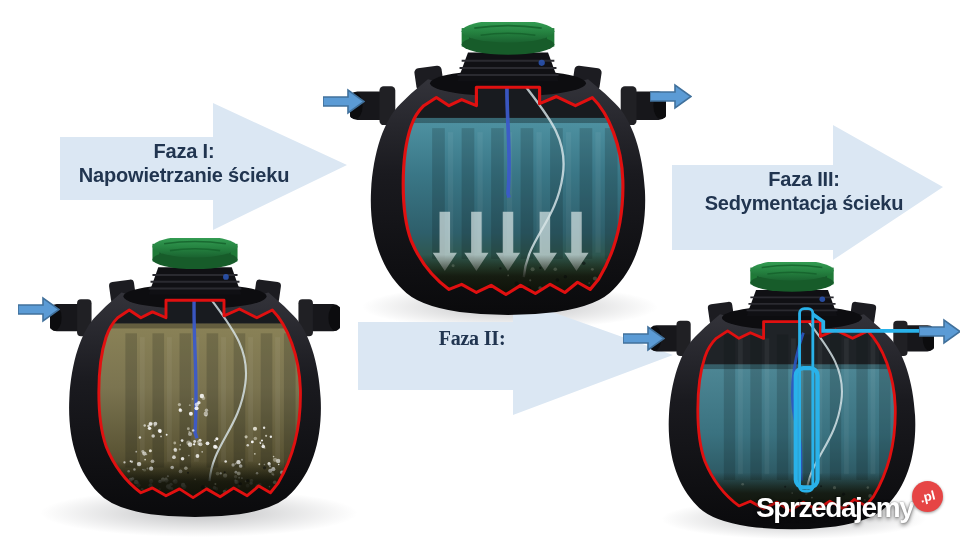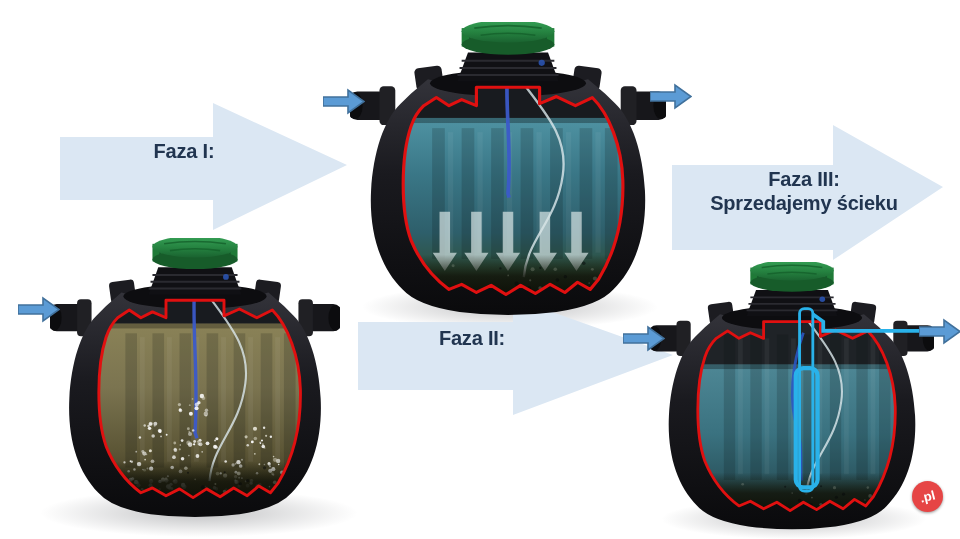--- a/index.html
+++ b/index.html
@@ -9,21 +9,21 @@
   .parrow{position:absolute;background:#dbe7f3;z-index:1;}
   #arr1{left:60px;top:103px;width:287px;height:127px;
         clip-path:polygon(0 26.8%,53.3% 26.8%,53.3% 0,100% 48.8%,53.3% 100%,53.3% 76.4%,0 76.4%);}
   #arr2{left:358px;top:298px;width:315px;height:117px;
         clip-path:polygon(0 20.5%,49.2% 20.5%,49.2% 0,100% 48.7%,49.2% 100%,49.2% 78.6%,0 78.6%);}
   #arr3{left:672px;top:125px;width:271px;height:135px;
         clip-path:polygon(0 29.6%,59.4% 29.6%,59.4% 0,100% 46%,59.4% 100%,59.4% 92.6%,0 92.6%);}
   .plabel{position:absolute;color:#213550;font-weight:bold;font-size:20px;line-height:1.22;
           text-align:center;z-index:2;letter-spacing:-0.2px;}
   #lab1{left:56px;top:139px;width:256px;}
-  #lab2{left:350px;top:326px;width:244px;}
+  #lab2{left:350px;top:326px;width:244px;font-family:Liberation Serif, serif;}
   #lab3{left:676px;top:167px;width:256px;}
   
   .flow{position:absolute;z-index:5;}
   #fa1{left:18px;top:296px;}
   #fa2{left:323px;top:88px;}
   #fa3{left:650px;top:83px;}
   #fa4{left:623px;top:325px;}
   #fa5{left:919px;top:318px;z-index:6;}
   
   .tank{position:absolute;z-index:3;}
@@ -119,27 +119,28 @@
       </g>
     </defs>
   </svg>
 
   <div class="parrow" id="arr1"></div>
   <div class="parrow" id="arr2"></div>
   <div class="parrow" id="arr3"></div>
 
   <div class="plabel" id="lab1">
     <span>Faza I:</span><br>
+    <span>Napowietrzanie ścieku</span>
   </div>
   <div class="plabel" id="lab2">
     <span>Faza II:</span><br>
   </div>
   <div class="plabel" id="lab3">
     <span>Faza III:</span><br>
-    <span>Sprzedajemy ścieku</span><br>
+    <span>Sedymentacja ścieku</span><br>
   </div>
 
   <div class="shadow" id="shA"></div>
   <div class="shadow" id="shB"></div>
   <div class="shadow" id="shC"></div>
 
   <svg class="tank" id="tankA" viewBox="0 0 300 290" preserveAspectRatio="none">
     <use href="#tankShell"></use>
     <g clip-path="url(#cutclip)">
       <rect x="44" y="58" width="220" height="30" fill="#181b1f"></rect>
@@ -520,18 +521,19 @@
     <polygon points="0,9 25,9 25,2 41,13.5 25,25 25,18 0,18" fill="#5b9bd5" stroke="#41719c" stroke-width="1.6"></polygon>
   </svg>
   <svg class="flow" id="fa4" width="42" height="27">
     <polygon points="0,9 25,9 25,2 41,13.5 25,25 25,18 0,18" fill="#5b9bd5" stroke="#41719c" stroke-width="1.6"></polygon>
   </svg>
   <svg class="flow" id="fa5" width="42" height="27">
     <polygon points="0,9 25,9 25,2 41,13.5 25,25 25,18 0,18" fill="#5b9bd5" stroke="#41719c" stroke-width="1.6"></polygon>
   </svg>
 
   <div id="wm">
+    <span class="brand">Sprzedajemy</span>
     <div class="badge">
       <span>.pl</span>
     </div>
   </div>
 
 </div>
 
 </body></html>

